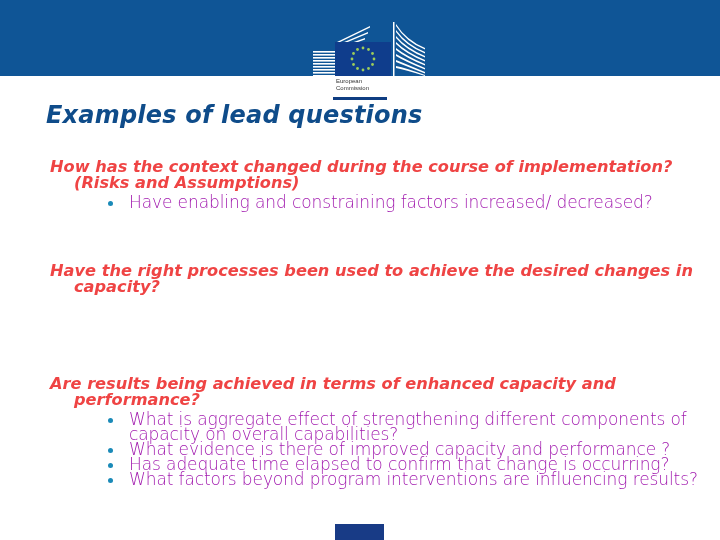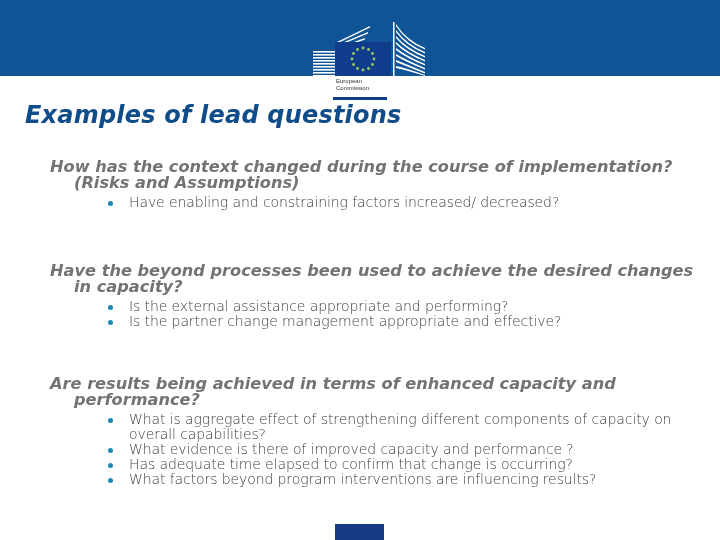--- a/index.html
+++ b/index.html
@@ -19,42 +19,42 @@
     .logo-text {
       position: absolute; left: 336px; top: 78px;
       font-family: "Liberation Sans", sans-serif;
       font-size: 6px; line-height: 7px; color: #333;
     }
     .logo-bar {
       position: absolute; left: 333px; top: 97px; width: 54px; height: 3px;
       background: #0f3d82;
     }
     .title {
-      position: absolute; left: 25px; top: 101px;
+      position: absolute; left: 46px; top: 101px;
       font-family: "DejaVu Sans", sans-serif;
       font-weight: bold; font-style: italic;
       font-size: 24px; color: #0f4c8a;
       letter-spacing: 0.2px;
       margin: 0;
     }
     .section { position: absolute; left: 50px; width: 650px; }
     .q {
       font-family: "DejaVu Sans", sans-serif;
       font-weight: bold; font-style: italic;
-      font-size: 16.2px; line-height: 16px; color: #737373;
+      font-size: 16.2px; line-height: 16px; color: #ef4444;
       margin: 0;
       padding-left: 24px; text-indent: -24px;
     }
     ul.bullets {
       list-style: none; margin: 4px 0 0 0; padding: 0 0 0 57px;
     }
     ul.bullets li {
       position: relative;
       font-family: "DejaVu Sans", sans-serif;
-      font-size: 14px; line-height: 15px; color: #404040;
+      font-size: 17px; line-height: 15px; color: #a21caf;
       padding-left: 22px;
       font-weight: 300;
       letter-spacing: -0.1px;
     }
     ul.bullets li .dot {
       position: absolute; left: 1px; top: 6px;
       width: 5px; height: 5px; border-radius: 50%;
       background: #1a8ab8;
     }
     .footer-bar {
@@ -123,25 +123,21 @@
 <h1 class="title">Examples of lead questions</h1>
 
 <div class="section" style="top:159px;">
   <p class="q">How has the context changed during the course of implementation? (Risks and Assumptions)</p>
   <ul class="bullets">
     <li><span class="dot"></span><span>Have enabling and constraining factors increased/ decreased?</span></li>
   </ul>
 </div>
 
 <div class="section" style="top:263px;">
-  <p class="q">Have the beyond processes been used to achieve the desired changes in capacity?</p>
-  <ul class="bullets">
-    <li><span class="dot"></span><span>Is the external assistance appropriate and performing?</span></li>
-    <li><span class="dot"></span><span>Is the partner change management appropriate and effective?</span></li>
-  </ul>
+  <p class="q">Have the right processes been used to achieve the desired changes in capacity?</p>
 </div>
 
 <div class="section" style="top:376px;">
   <p class="q">Are results being achieved in terms of enhanced capacity and performance?</p>
   <ul class="bullets">
     <li><span class="dot"></span><span>What is aggregate effect of strengthening different components of capacity on overall capabilities?</span></li>
     <li><span class="dot"></span><span>What evidence is there of improved capacity and performance ?</span></li>
     <li><span class="dot"></span><span>Has adequate time elapsed to confirm that change is occurring?</span></li>
     <li><span class="dot"></span><span>What factors beyond program interventions are influencing results?</span></li>
   </ul>

